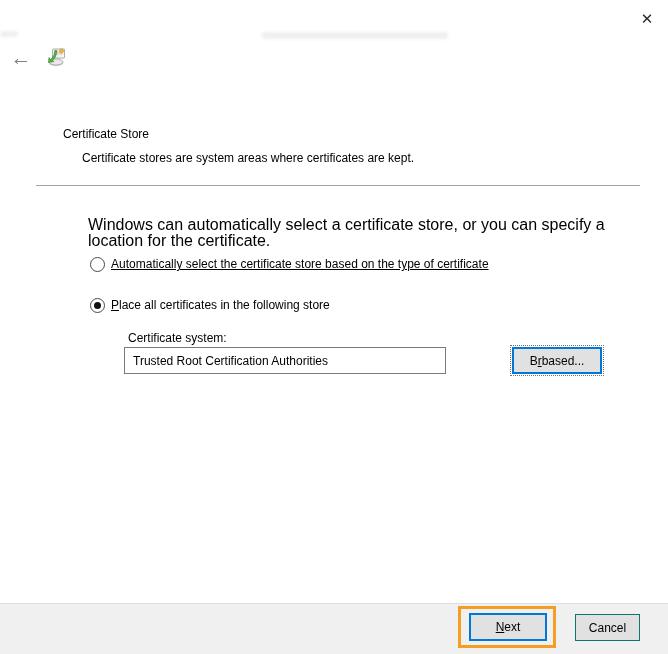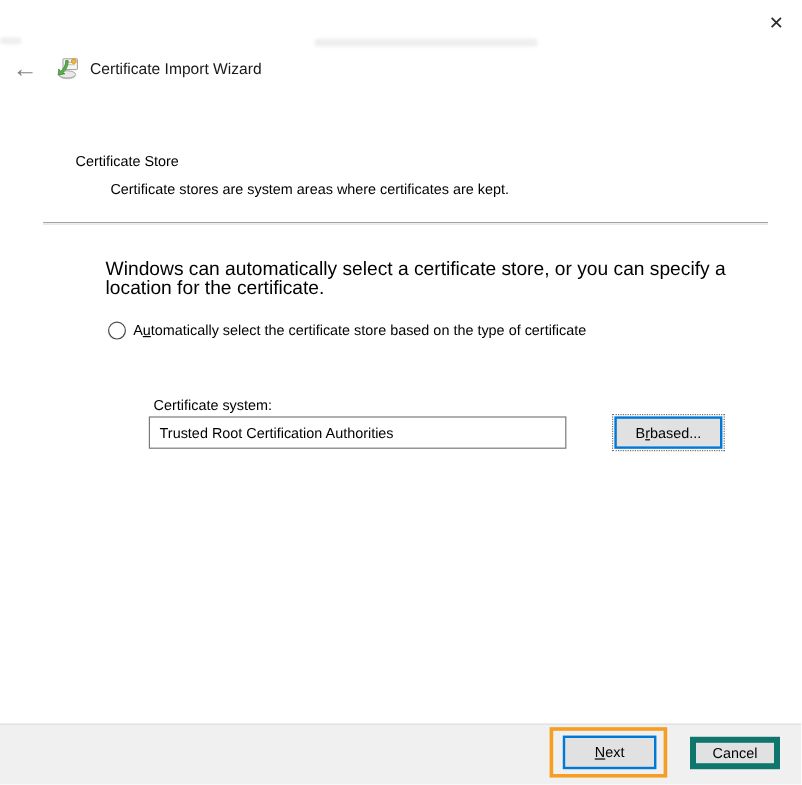--- a/index.html
+++ b/index.html
@@ -41,51 +41,51 @@
   .wizard-title{
     position:absolute;left:75px;top:50px;
     font-size:13px;color:#1a1a1a;white-space:nowrap;
   }
   
   .page-heading{
     position:absolute;left:63px;top:127px;
     font-weight:normal;font-size:12px;white-space:nowrap;
   }
   .page-subheading{
-    position:absolute;left:92px;top:151px;
+    position:absolute;left:82px;top:151px;
     font-size:12px;white-space:nowrap;
   }
   .divider{
     position:absolute;left:36px;top:185px;width:604px;height:1px;
     background:#a3a3a3;border-bottom:1px solid #ffffff;
   }
   .intro-text{
     position:absolute;left:88px;top:217px;width:525px;
     font-size:16px;line-height:16px;
   }
   
   .radio-row{position:absolute;left:90px;height:16px;display:flex;align-items:center;}
-  .radio-row.first{top:267px;}
+  .radio-row.first{top:256px;text-decoration:underline;}
   .radio-row.second{top:297px;}
   .radio-circle{
     width:13px;height:13px;border-radius:50%;
     border:1px solid #4a4a4a;background:#ffffff;
     margin-right:6px;flex:0 0 auto;
     display:flex;align-items:center;justify-content:center;
   }
   .radio-circle .dot{width:7px;height:7px;border-radius:50%;background:#111;display:none;}
   .radio-circle.selected .dot{display:block;}
   .radio-label{font-size:12px;white-space:nowrap;}
   .accel{text-decoration:underline;}
   
   .store-label{
     position:absolute;left:128px;top:331px;font-size:12px;white-space:nowrap;
   }
   .store-input{
-    position:absolute;left:124px;top:347px;width:348px;height:27px;
+    position:absolute;left:124px;top:347px;width:322px;height:27px;
     box-sizing:border-box;border:1px solid #7a7a7a;background:#ffffff;
     font-family:"Liberation Sans","DejaVu Sans",sans-serif;
     font-size:12px;padding:0 0 0 8px;color:#000;outline:none;
   }
   .browse-btn{
     position:absolute;left:512px;top:347px;width:90px;height:27px;
     box-sizing:border-box;
     border:2px solid #0078d7;background:#e1e1e1;
     outline:1px dotted #707070;outline-offset:1px;
     font-family:"Liberation Sans","DejaVu Sans",sans-serif;
@@ -109,22 +109,22 @@
     font-family:"Liberation Sans","DejaVu Sans",sans-serif;
     font-size:12px;color:#000;
     display:flex;align-items:center;justify-content:center;
     cursor:default;
   }
   .next-btn{
     left:469px;top:613px;width:78px;height:28px;
     border:2px solid #0078d7;
   }
   .cancel-btn{
-    left:575px;top:614px;width:75px;height:27px;
-    border:5px solid #0f766e;
+    left:575px;top:614px;width:65px;height:27px;
+    border:1px solid #0f766e;
   }
 </style>
 </head>
 <body>
 
 <div class="window">
 
   <div class="close-btn">✕</div>
 
   <div class="smudge a"></div>
@@ -138,37 +138,42 @@
       <ellipse cx="10" cy="16" rx="7" ry="3" fill="#e9e9e9" stroke="#9a9a9a" stroke-width="0.7"></ellipse>
       <rect x="6.5" y="3" width="12" height="9" rx="0.5" fill="#f7f5ef" stroke="#9a9a9a" stroke-width="0.8"></rect>
       <line x1="8.5" y1="6" x2="16.5" y2="6" stroke="#c3c0b5" stroke-width="0.9"></line>
       <line x1="8.5" y1="8" x2="16.5" y2="8" stroke="#c3c0b5" stroke-width="0.9"></line>
       <circle cx="15.5" cy="5" r="2" fill="#f4b53f" stroke="#c78a1e" stroke-width="0.6"></circle>
       <path d="M9 4 L9 11 L5.5 11 Z" fill="none"></path>
       <path d="M8.8 4.5 C8.8 8 7.5 11 4.5 13.5 L3 11.5 L2.5 16.5 L8 15.5 L6.3 14.6 C9.5 12 10.8 8.5 10.8 4.5 Z" fill="#58b44a" stroke="#2f7a28" stroke-width="0.6"></path>
     </svg>
   </span>
 
-  <div class="wizard-title">Certificate Import Wizard</div>
 
   <div class="page-heading">Certificate Store</div>
 
   <div class="page-subheading">Certificate stores are system areas where certificates are kept.</div>
 
   <div class="divider"></div>
 
   <div class="intro-text">Windows can automatically select a certificate store, or you can specify a location for the certificate.</div>
 
   <div class="radio-row first">
     <span class="radio-circle">
       
     </span>
     <span class="radio-label"><span>A</span><span class="accel">u</span><span>tomatically select the certificate store based on the type of certificate</span></span>
   </div>
 
+  <div class="radio-row second">
+    <span class="radio-circle selected">
+      <span class="dot"></span>
+    </span>
+    <span class="radio-label"><span></span><span class="accel">P</span><span>lace all certificates in the following store</span></span>
+  </div>
 
   <div class="store-label">Certificate system:</div>
 
   <input class="store-input" type="text" value="Trusted Root Certification Authorities" style="">
 
   <button class="browse-btn">
       <span>B</span>
       <span class="accel">r</span>
       <span>based...</span>
     </button>

